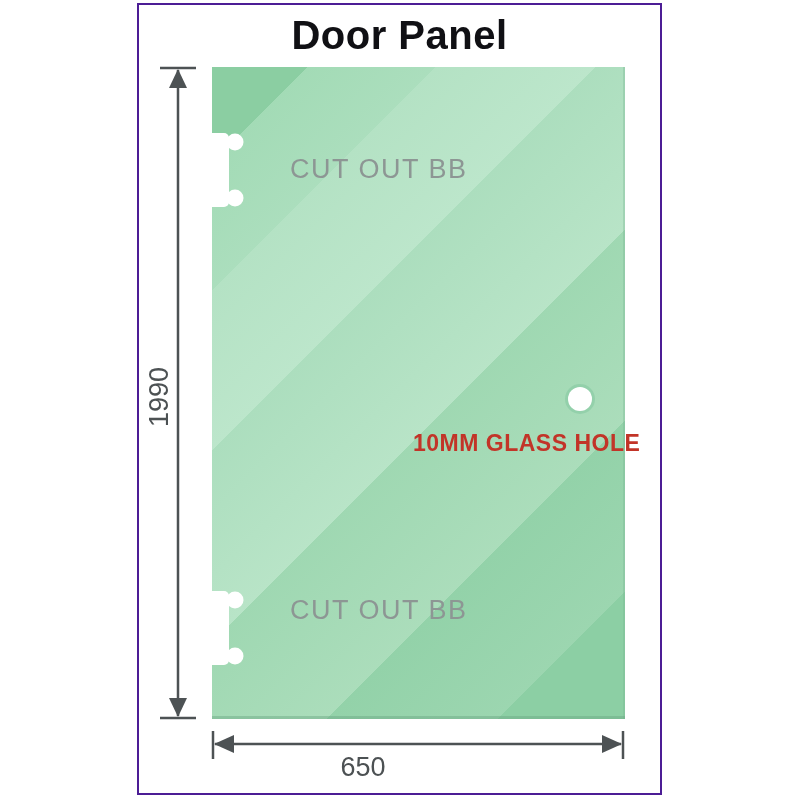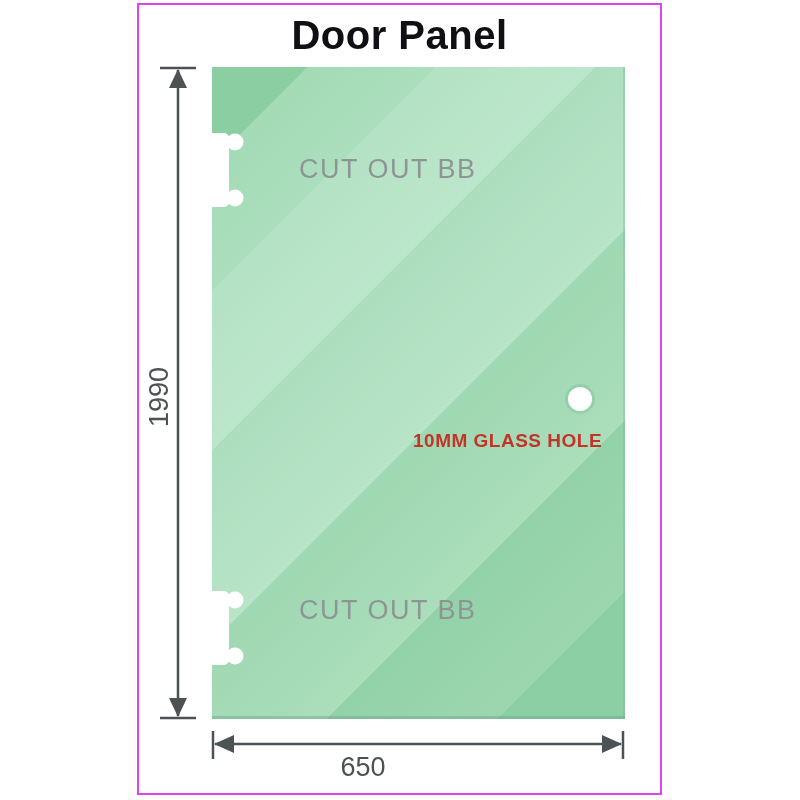--- a/index.html
+++ b/index.html
@@ -10,21 +10,21 @@
     position: relative;
     overflow: hidden;
   }
 
   
   .frame {
     position: absolute;
     left: 137px; top: 3px;
     width: 525px; height: 792px;
     box-sizing: border-box;
-    border: 2px solid #d946ef;
+    border: 2px solid #4c1d95;
     background: #ffffff;
   }
 
   .title {
     position: absolute;
     left: 0; top: 8px;
     width: 100%;
     text-align: center;
     font-size: 40px;
     font-weight: bold;
@@ -54,42 +54,42 @@
   .cutout {
     position: absolute;
     left: -2px;
     width: 44px; height: 74px;
   }
   .cutout-top    { top: 66px; }   
   .cutout-bottom { top: 524px; }  
 
   .cutout-label {
     position: absolute;
-    left: 87px;
+    left: 78px;
     font-size: 27px;
     color: #8d9694;
     letter-spacing: 1.5px;
     white-space: nowrap;
   }
   .cutout-label-top    { top: 87px; }
   .cutout-label-bottom { top: 528px; }
 
   .glass-hole {
     position: absolute;
     left: 356px; top: 320px;       
     width: 24px; height: 24px;
     border-radius: 50%;
     background: #ffffff;
     box-shadow: 0 0 0 3px rgba(125,195,155,0.45);
   }
 
   .hole-label {
     position: absolute;
     left: 201px; top: 363px;       
-    font-size: 19px;
+    font-size: 23px;
     font-weight: bold;
     color: #c23428;
     white-space: nowrap;
     letter-spacing: 0.5px;
   }
 
   
   .dim-v-svg {
     position: absolute;
     left: 13px; top: 57px;         

